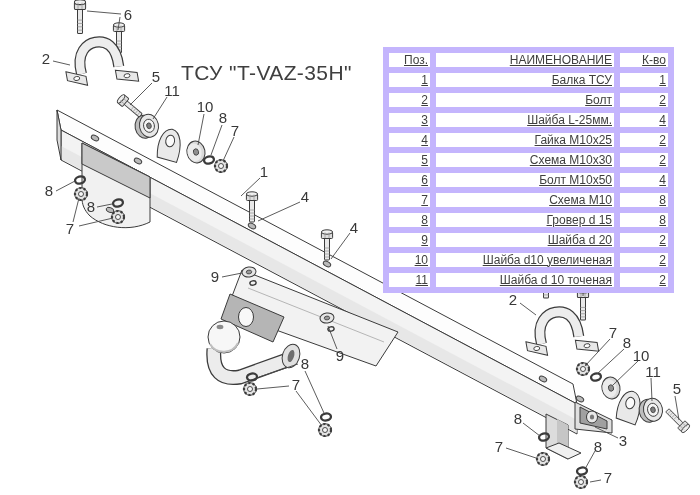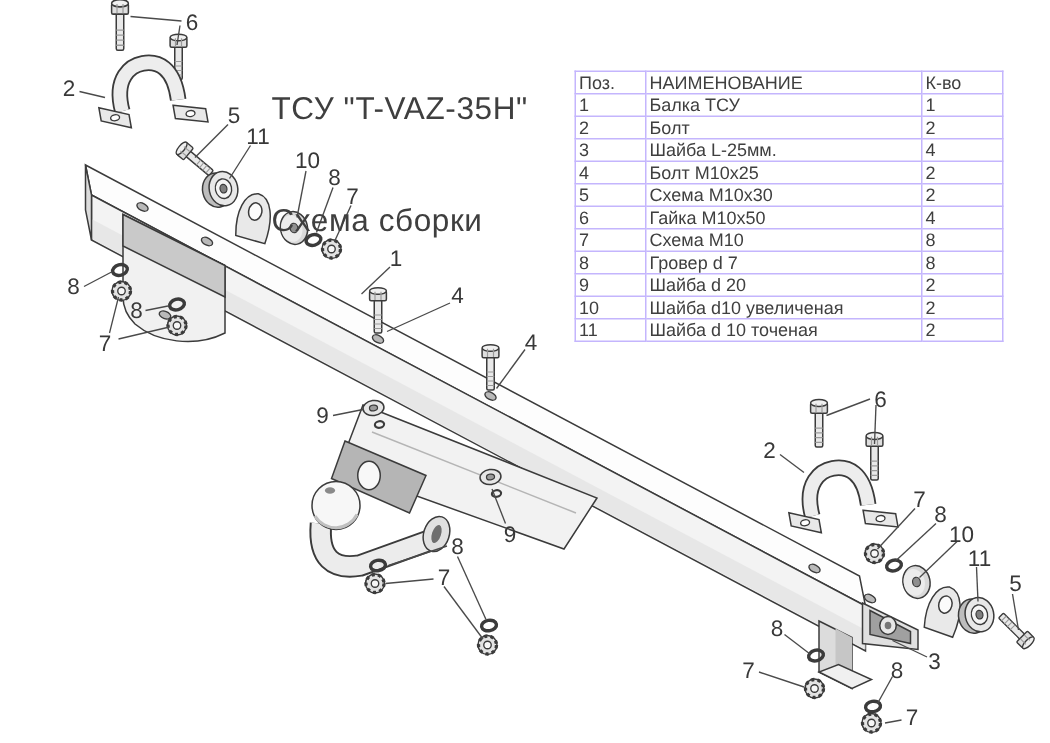--- a/index.html
+++ b/index.html
@@ -3,22 +3,22 @@
 <meta charset="utf-8">
 <style>
   html,body{margin:0;padding:0;background:#fff;}
   .stage{position:relative;width:700px;height:495px;background:#ffffff;overflow:hidden;
          font-family:"Liberation Sans",sans-serif;color:#3b3b3b;}
   .drawing{position:absolute;left:0;top:0;}
   .doc-title{position:absolute;left:181px;top:10px;font-size:21px;line-height:25px;
              letter-spacing:.4px;color:#3f3f3f;white-space:pre;}
   .parts-table{position:absolute;left:383px;top:47px;width:285px;border-collapse:collapse;
                table-layout:fixed;font-size:12px;color:#3f3f3f;background:#fff;}
-  .parts-table th,.parts-table td{border:1px solid #c4b5fd;text-align:left;vertical-align:middle;
-               padding:0 2px;height:14px;line-height:13px;font-weight:normal;overflow:hidden;white-space:nowrap;}
+  .parts-table th,.parts-table td{border:6px solid #c4b5fd;text-align:right;vertical-align:middle;
+               padding:0 2px;height:14px;line-height:13px;font-weight:normal;overflow:hidden;white-space:nowrap;text-decoration:underline;}
   .c1{width:47px}.c2{width:184px}.c3{width:54px}
   .ldr{stroke:#4a4a4a;stroke-width:.9;fill:none;}
   .co{font-size:15px;fill:#383838;text-anchor:middle;}
   .ol{stroke:#3b3b3b;stroke-width:1;}
 </style>
 </head>
 <body>
 
 <div class="stage">
 
@@ -227,21 +227,20 @@
       <text class="co" x="518" y="424">8</text>
       <text class="co" x="499" y="452">7</text>
       <text class="co" x="623" y="446">3</text>
       <text class="co" x="598" y="452">8</text>
       <text class="co" x="608" y="483">7</text>
     </g>
   </svg>
 
   <div class="doc-title">
     <div>ТСУ "T-VAZ-35H"</div>
-    <div>Схема сборки</div>
   </div>
 
   <table class="parts-table">
     <colgroup>
         <col class="c1">
         <col class="c2">
         <col class="c3">
       </colgroup>
     <tbody>
         <tr>
@@ -259,41 +258,41 @@
       <td>Болт</td>
       <td>2</td>
     </tr>
     <tr>
       <td>3</td>
       <td>Шайба L-25мм.</td>
       <td>4</td>
     </tr>
     <tr>
       <td>4</td>
-      <td>Болт М10х25</td>
+      <td>Гайка М10х25</td>
       <td>2</td>
     </tr>
     <tr>
       <td>5</td>
       <td>Схема М10х30</td>
       <td>2</td>
     </tr>
     <tr>
       <td>6</td>
-      <td>Гайка М10х50</td>
+      <td>Болт М10х50</td>
       <td>4</td>
     </tr>
     <tr>
       <td>7</td>
       <td>Схема  М10</td>
       <td>8</td>
     </tr>
     <tr>
       <td>8</td>
-      <td>Гровер d 7</td>
+      <td>Гровер d 15</td>
       <td>8</td>
     </tr>
     <tr>
       <td>9</td>
       <td>Шайба d 20</td>
       <td>2</td>
     </tr>
     <tr>
       <td>10</td>
       <td>Шайба d10 увеличеная</td>

